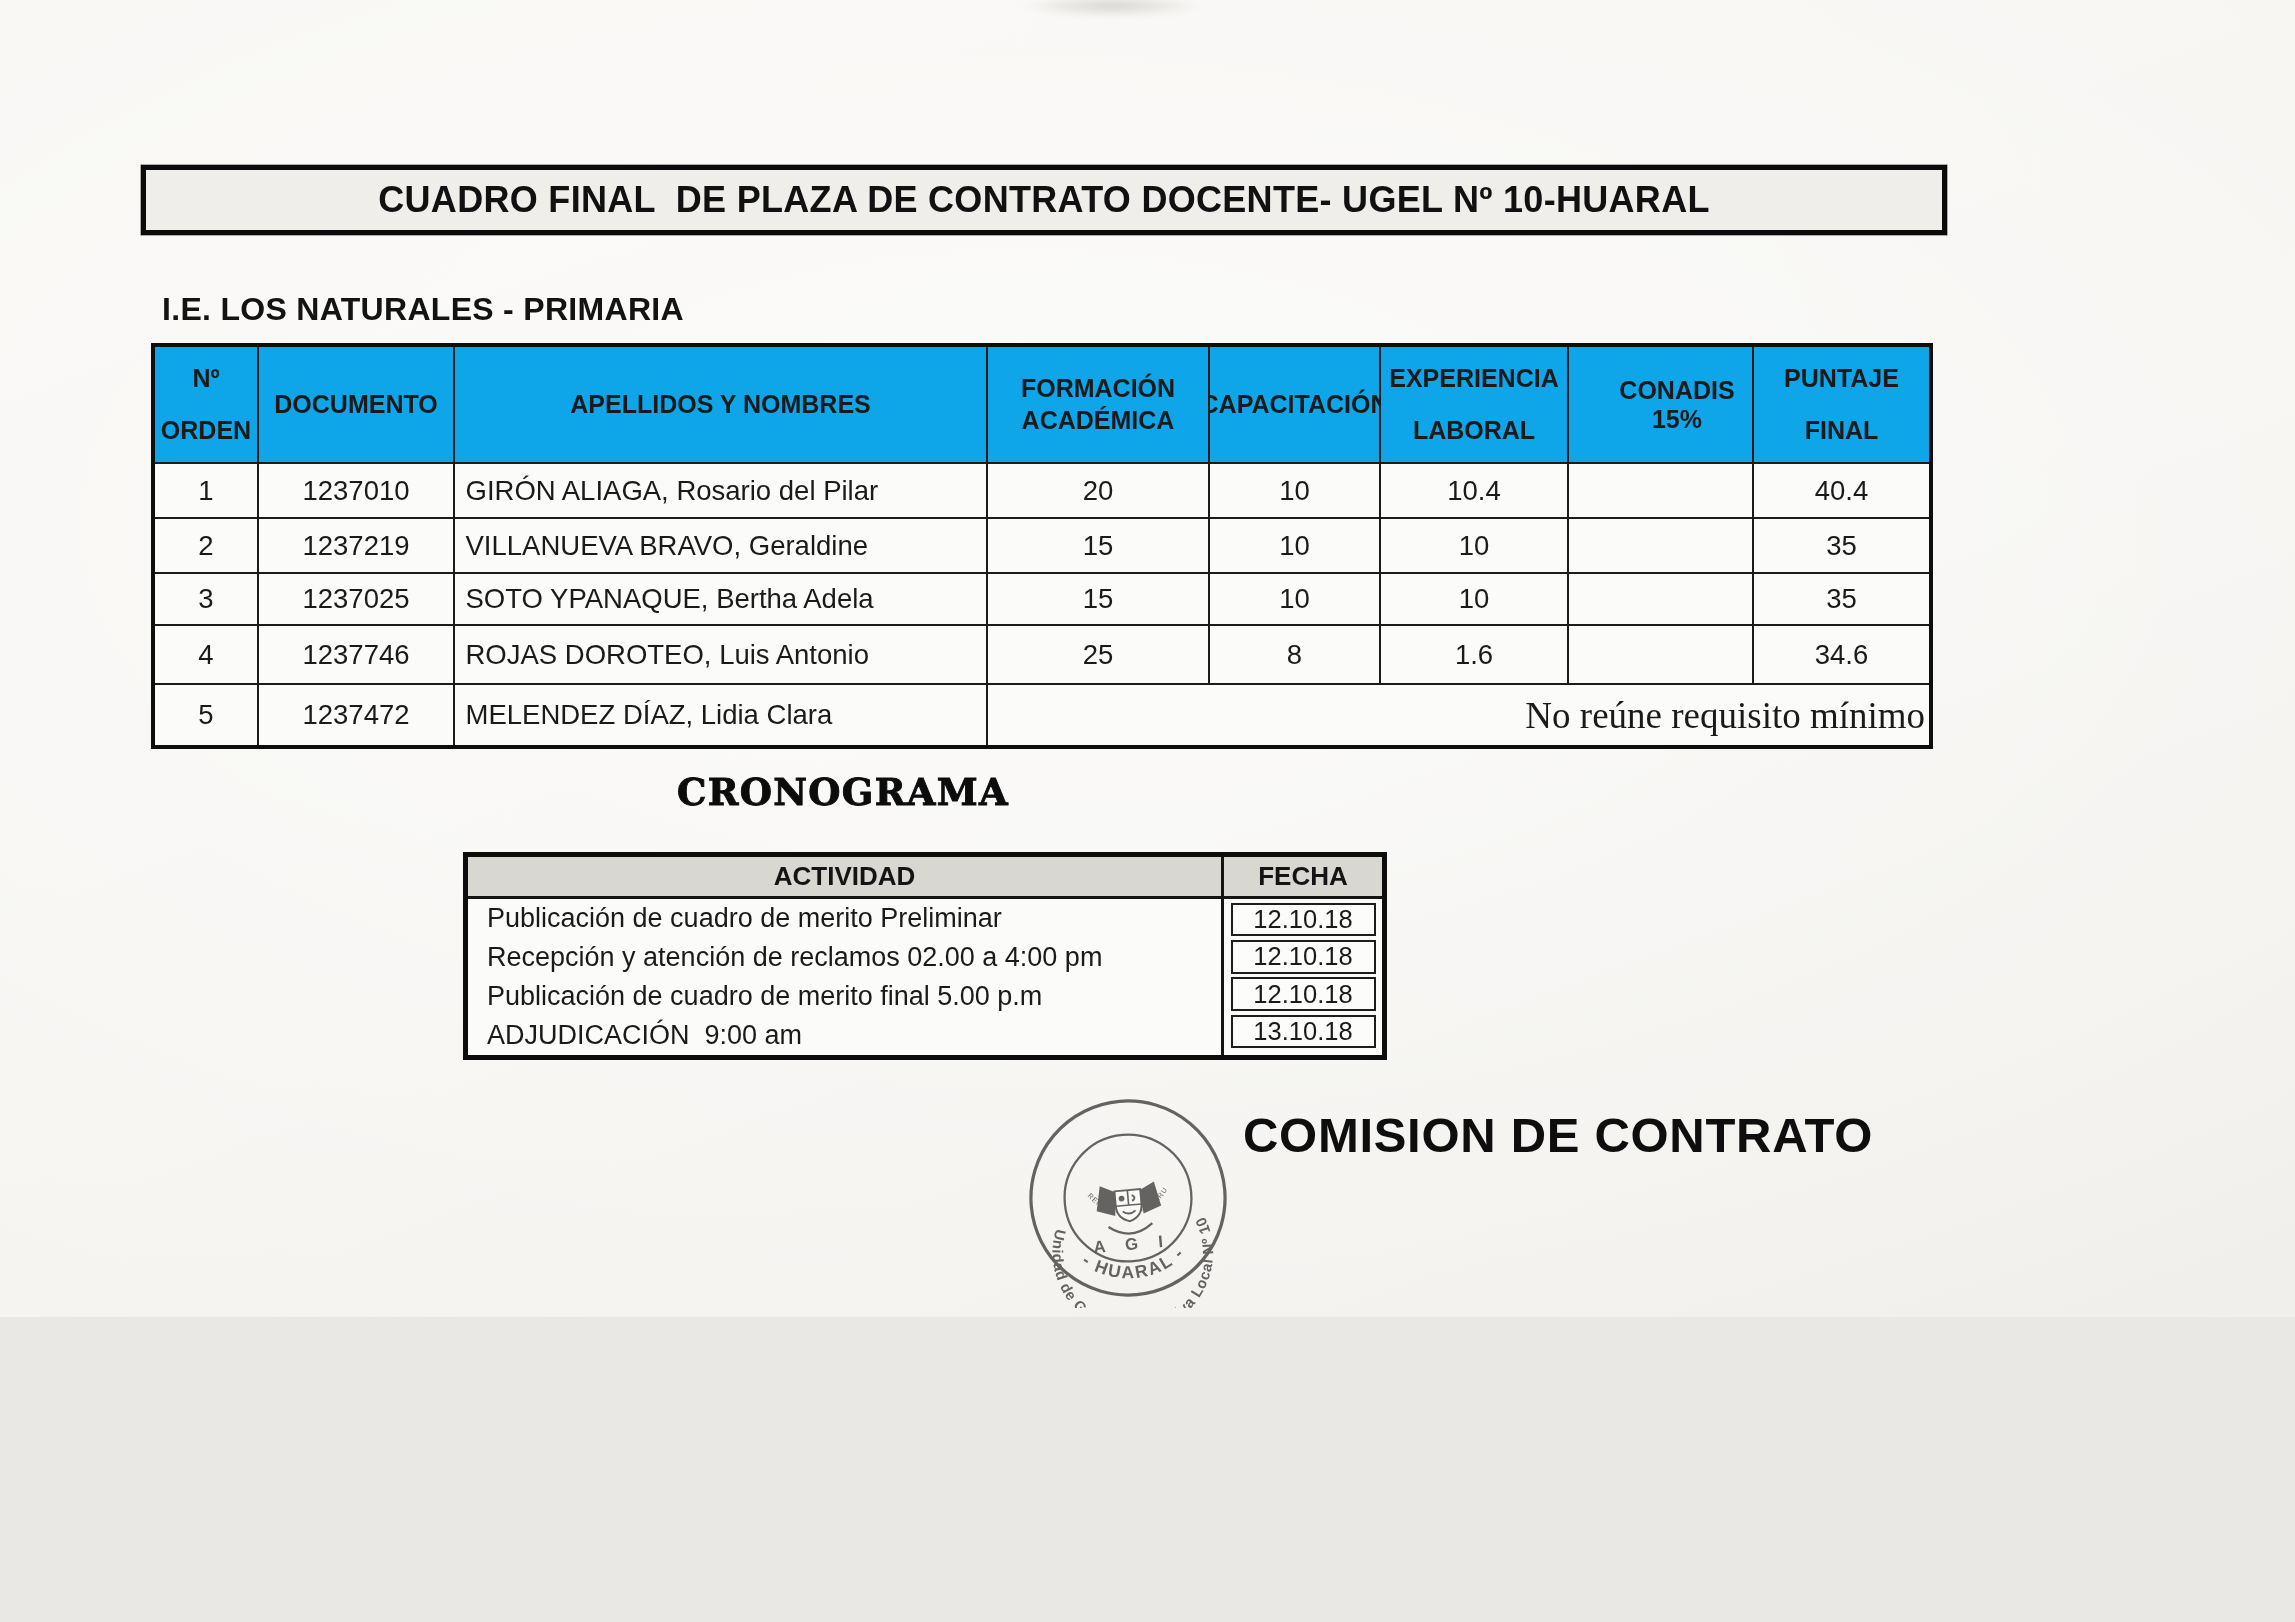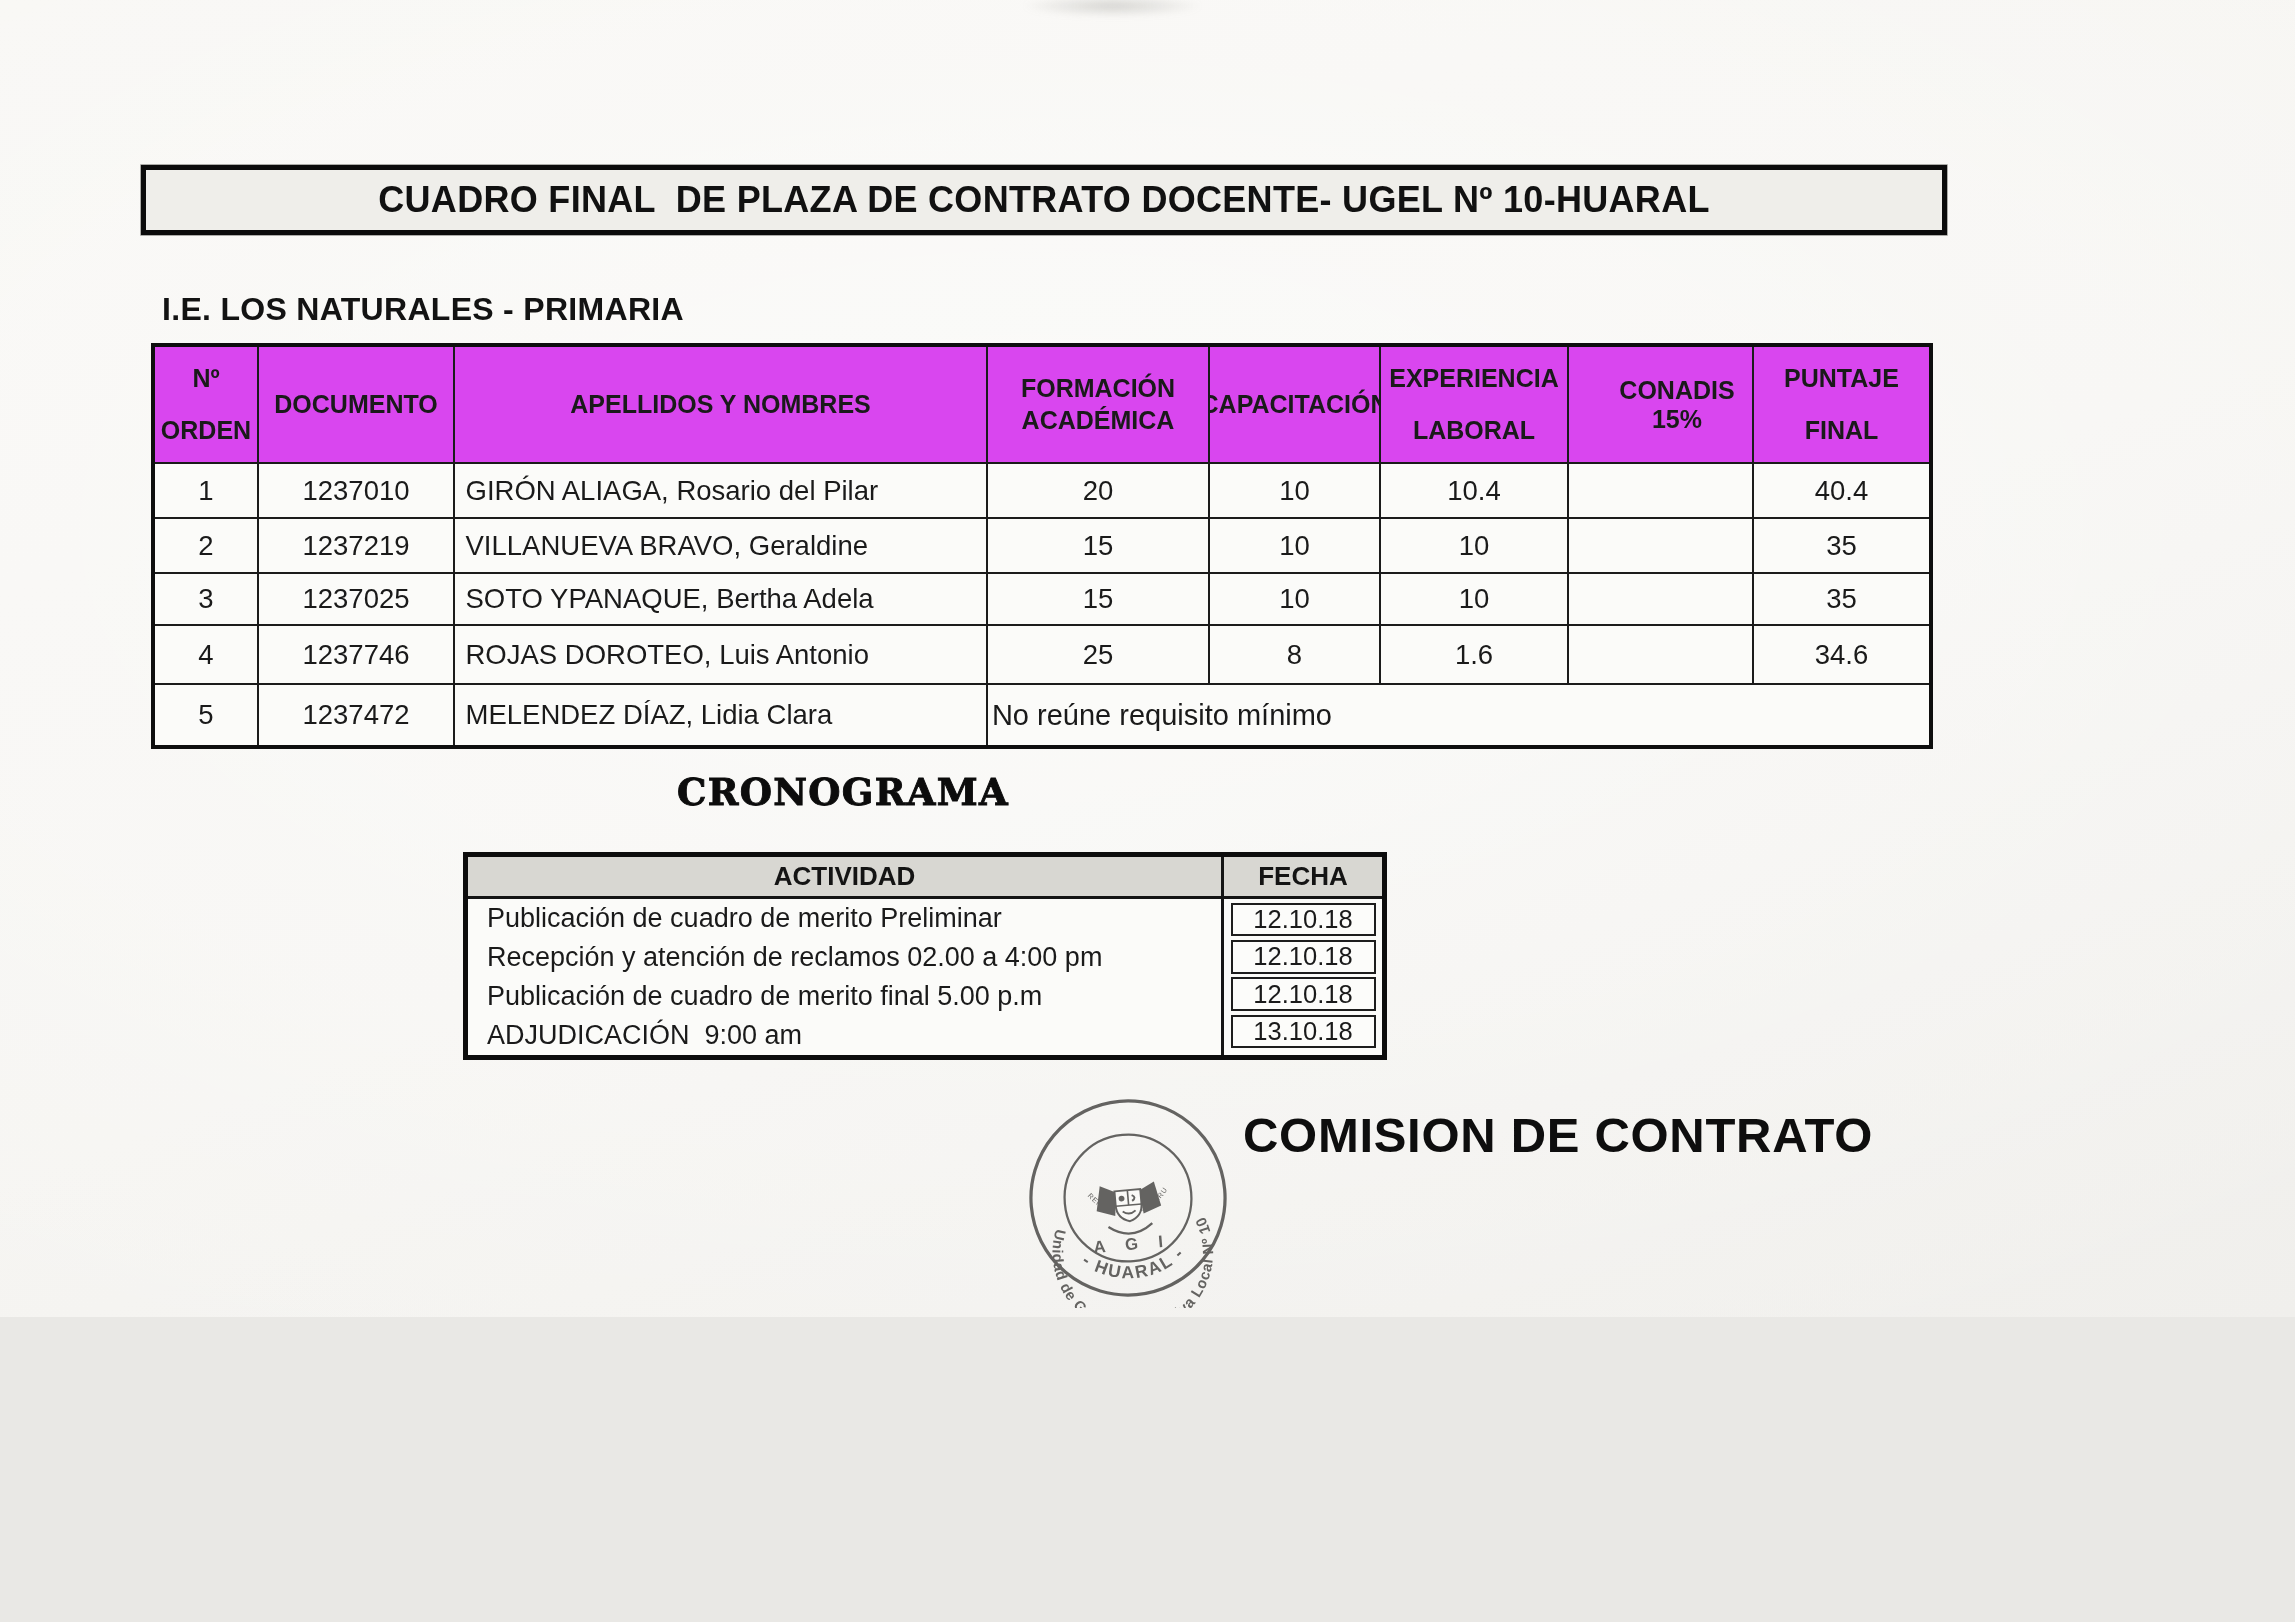--- a/index.html
+++ b/index.html
@@ -43,28 +43,28 @@
   
   #main-table{
     position:absolute;left:151px;top:343px;width:1780px;
     border-collapse:collapse;table-layout:fixed;
     background:#fbfbf9;
     border:4.6px solid #0e0e0e;
   }
   #main-table th,#main-table td{
     border:2.6px solid #1b1b1b;overflow:hidden;
   }
-  #main-table thead th{background:#d946ef;font-weight:bold;font-size:25px;padding:0;}
+  #main-table thead th{background:#0ea5e9;font-weight:bold;font-size:25px;padding:0;}
   .hwrap{display:flex;flex-direction:column;align-items:center;height:115px;line-height:1.15;}
   .hwrap.center{justify-content:center;gap:3.9px;}
   .hwrap.spread{justify-content:space-between;padding:17px 0;box-sizing:border-box;}
   .hwrap.gap{justify-content:center;margin-left:33px;}
   #main-table td{font-size:27.5px;text-align:center;padding:0 3.9px;}
   #main-table td.name{text-align:left;padding-left:10.5px;}
-  #main-table td.note{text-align:left;font-size:29px;}
+  #main-table td.note{text-align:right;font-size:37px;font-family:Liberation Serif, serif;}
 
   
   #crono-heading{
     position:absolute;left:673px;top:770px;width:340px;margin:0;text-align:center;
     font-family:"DejaVu Serif",serif;font-weight:bold;font-size:37px;letter-spacing:1.3px;color:#0c0c0c;
     -webkit-text-stroke:0.9px #0c0c0c;
   }
   #crono-table{
     position:absolute;left:463px;top:852px;width:924px;height:208px;
     border:5.2px solid #0d0d0d;background:#fbfbf9;

